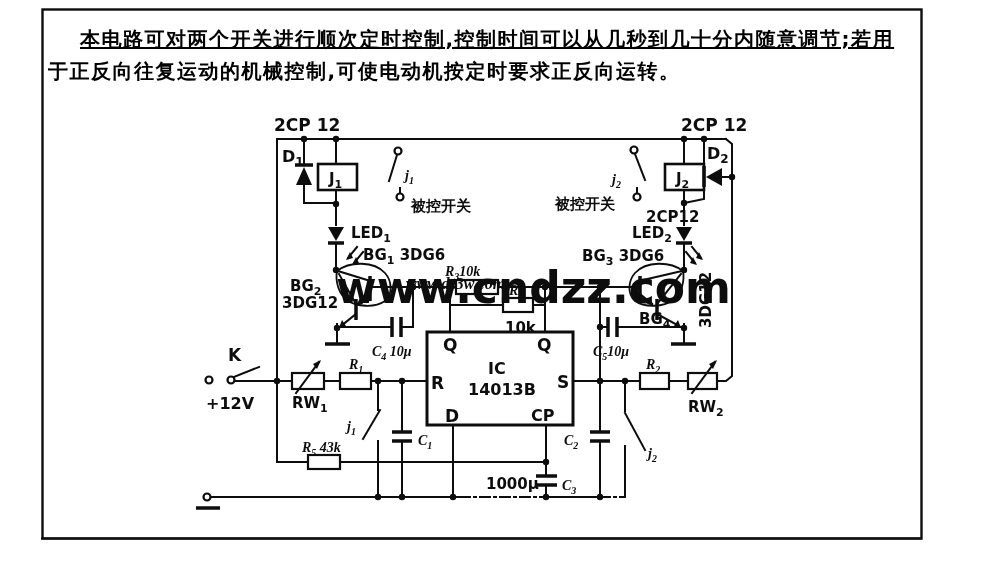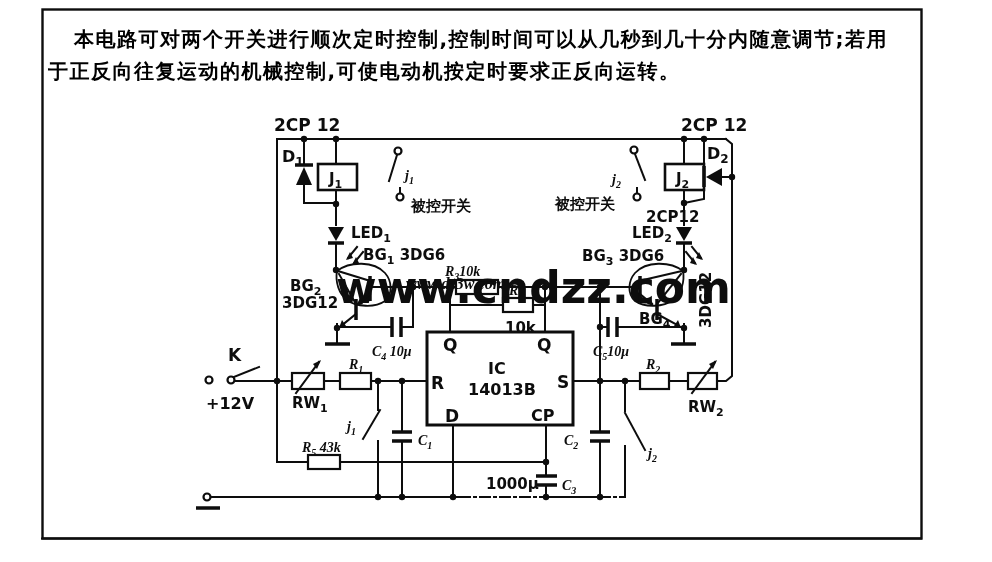--- a/index.html
+++ b/index.html
@@ -15,21 +15,21 @@
   .boxy{stroke:#0d0d0d;stroke-width:2.2;fill:none;}
   .fillk{fill:#0d0d0d;stroke:none;}
   .dashed{stroke-dasharray:10 4 2 4;}
   .env{stroke:#0d0d0d;stroke-width:1.8;fill:none;}
 </style>
 </head>
 <body>
 
 <div class="page">
 
-  <div class="intro-line" style="left:74px;top:26px;">本电路可对两个开关进行顺次定时控制,控制时间可以从几秒到几十分内随意调节;若用</div>
+  <div class="intro-line" style="left:80px;top:26px;text-decoration:underline;">本电路可对两个开关进行顺次定时控制,控制时间可以从几秒到几十分内随意调节;若用</div>
   <div class="intro-line" style="left:48px;top:58px;">于正反向往复运动的机械控制,可使电动机按定时要求正反向运转。</div>
 
   <svg id="schematic-svg" width="992" height="562" viewBox="0 0 992 562" xmlns="http://www.w3.org/2000/svg">
 
     <g id="wm-labels">
         <text x="336" y="303" font-size="44" class="lbl" fill="#b9e2ed">www.cndzz.com</text>
         <text x="406" y="289" font-size="16" class="lbl it" fill="#9a9a9a">www.dz3w.com</text>
       </g>
 
     <g>

